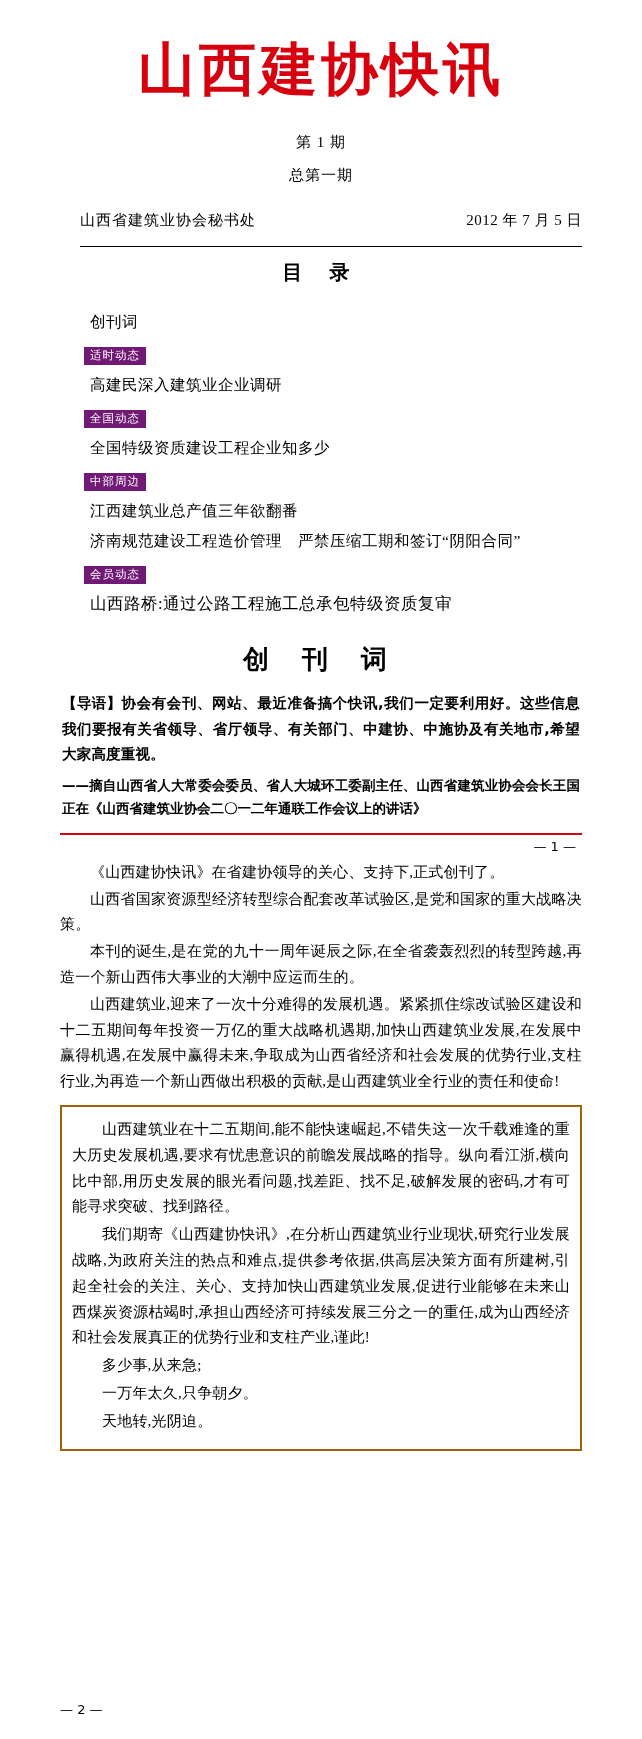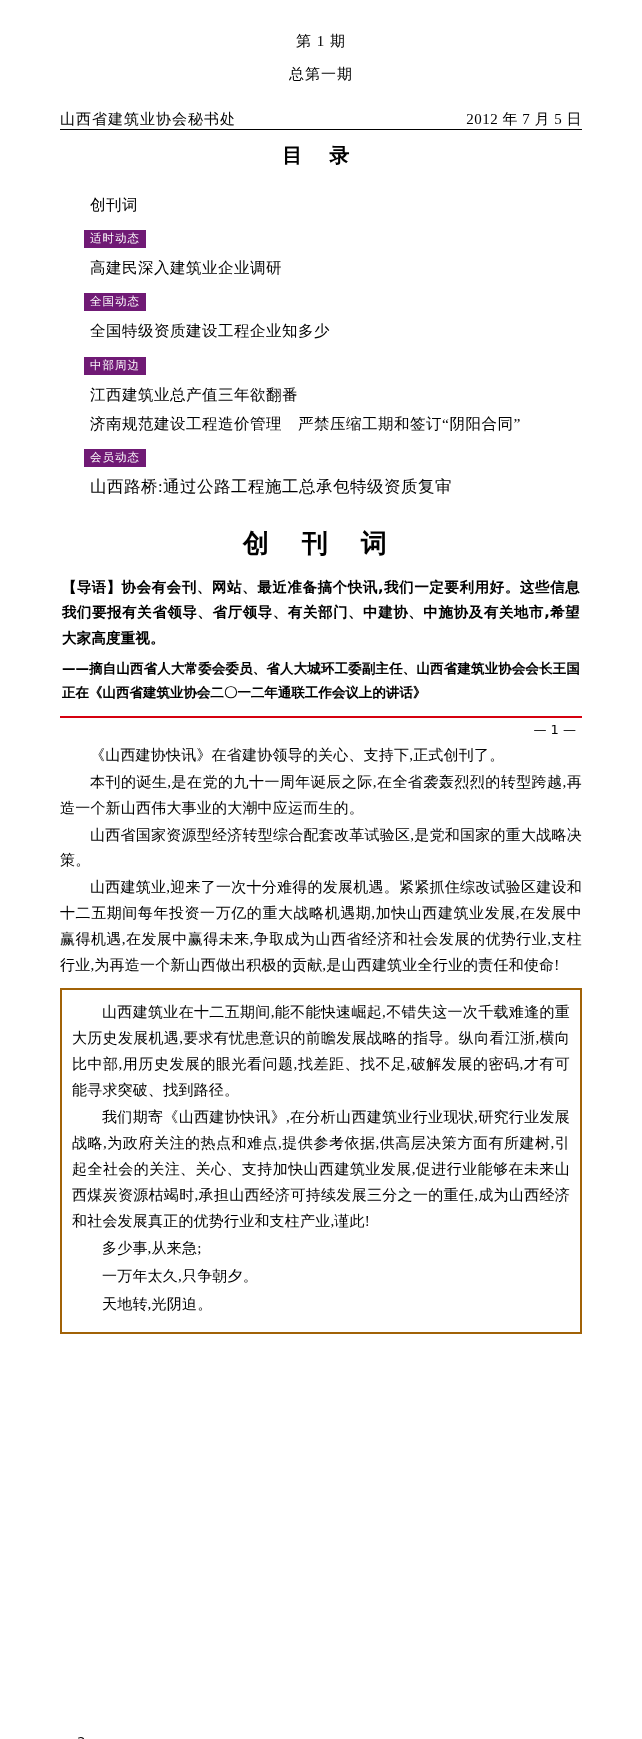--- a/index.html
+++ b/index.html
@@ -51,22 +51,23 @@
     letter-spacing: 1px;
   }
 
   
   .pub-row {
     display: flex;
     justify-content: space-between;
     align-items: flex-end;
     margin-top: 26px;
     font-size: 15px;
-    padding-bottom: 0;
+    padding-bottom: 16px;
     border-bottom: 1.5px solid #000;
+    margin-left: 20px;
   }
   .pub-left { letter-spacing: 1px; }
   .pub-right { letter-spacing: 0.5px; }
 
   
   .toc-title {
     text-align: center;
     font-size: 20px;
     font-weight: bold;
     letter-spacing: 10px;
@@ -175,20 +176,23 @@
     bottom: 22px;
     font-size: 13px;
     font-family: "DejaVu Sans", "Liberation Sans", sans-serif;
   }
 </style>
 </head>
 <body>
 
 <div class="page">
 
+  <div class="masthead">
+    <div class="masthead-title">山西建协快讯</div>
+  </div>
 
   <div class="issue-line">第 1 期</div>
   <div class="issue-line2">总第一期</div>
 
   <div class="pub-row">
     <div class="pub-left">山西省建筑业协会秘书处</div>
     <div class="pub-right">2012 年 7 月 5 日</div>
   </div>
 
   <div class="toc-title">目  录</div>
@@ -211,22 +215,22 @@
   <div class="lede"><span class="lede-tag">【导语】</span><span>协会有会刊、网站、最近准备搞个快讯,我们一定要利用好。这些信息我们要报有关省领导、省厅领导、有关部门、中建协、中施协及有关地市,希望大家高度重视。</span></div>
 
   <div class="attribution">——摘自山西省人大常委会委员、省人大城环工委副主任、山西省建筑业协会会长王国正在《山西省建筑业协会二〇一二年通联工作会议上的讲话》</div>
 
   <hr class="red-rule">
 
   <div class="page-num">— 1 —</div>
 
   <div class="body-text">
     <p>《山西建协快讯》在省建协领导的关心、支持下,正式创刊了。</p>
+    <p>山西省国家资源型经济转型综合配套改革试验区,是党和国家的重大战略决策。</p>
     <p>本刊的诞生,是在党的九十一周年诞辰之际,在全省袭轰烈烈的转型跨越,再造一个新山西伟大事业的大潮中应运而生的。</p>
-    <p>山西省国家资源型经济转型综合配套改革试验区,是党和国家的重大战略决策。</p>
     <p>山西建筑业,迎来了一次十分难得的发展机遇。紧紧抓住综改试验区建设和十二五期间每年投资一万亿的重大战略机遇期,加快山西建筑业发展,在发展中赢得机遇,在发展中赢得未来,争取成为山西省经济和社会发展的优势行业,支柱行业,为再造一个新山西做出积极的贡献,是山西建筑业全行业的责任和使命!</p>
   </div>
 
   <div class="boxed">
     <p>山西建筑业在十二五期间,能不能快速崛起,不错失这一次千载难逢的重大历史发展机遇,要求有忧患意识的前瞻发展战略的指导。纵向看江浙,横向比中部,用历史发展的眼光看问题,找差距、找不足,破解发展的密码,才有可能寻求突破、找到路径。</p>
     <p>我们期寄《山西建协快讯》,在分析山西建筑业行业现状,研究行业发展战略,为政府关注的热点和难点,提供参考依据,供高层决策方面有所建树,引起全社会的关注、关心、支持加快山西建筑业发展,促进行业能够在未来山西煤炭资源枯竭时,承担山西经济可持续发展三分之一的重任,成为山西经济和社会发展真正的优势行业和支柱产业,谨此!</p>
     <p>多少事,从来急;</p>
     <p>一万年太久,只争朝夕。</p>
     <p>天地转,光阴迫。</p>
   </div>

